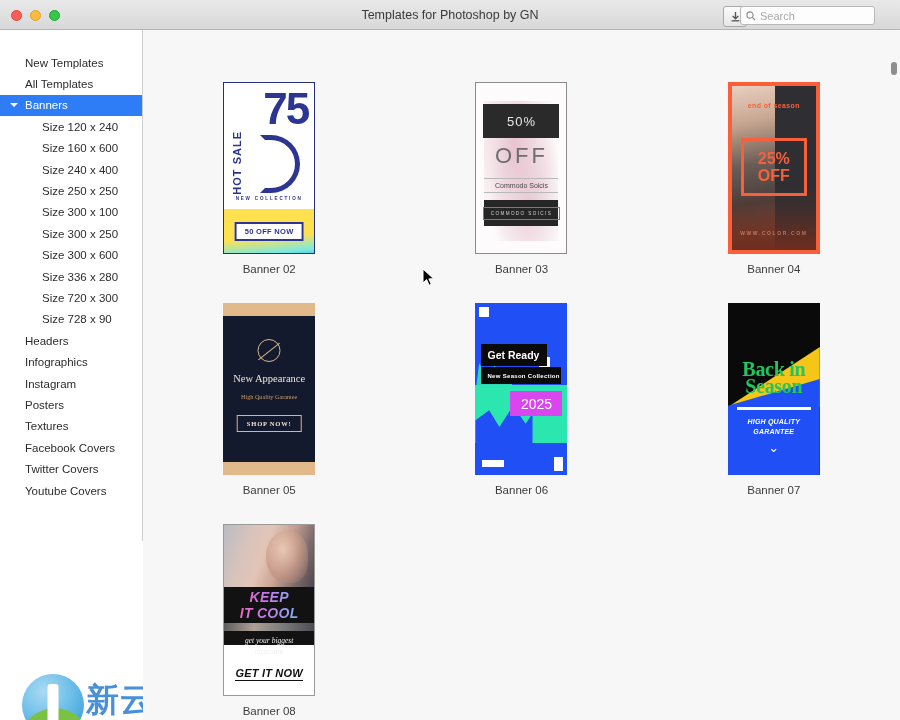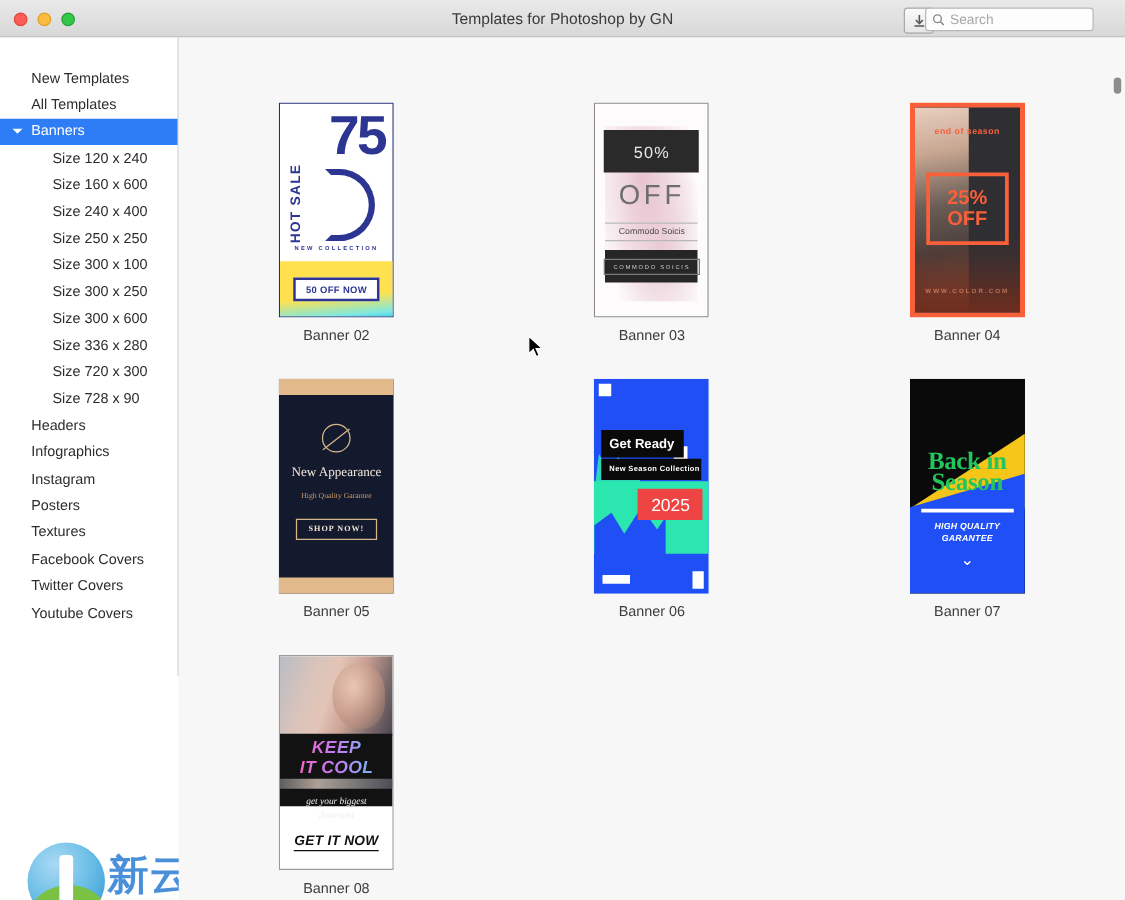--- a/index.html
+++ b/index.html
@@ -365,21 +365,21 @@
   }
   .b06 .blk1 span { color: #fff; font-size: 10.5px; font-weight: bold; }
   .b06 .blk2 {
     position: absolute; left: 6px; top: 64px; right: 6px; height: 17px;
     background: #0a0a0a; display: flex; align-items: center; padding-left: 6px;
     box-sizing: border-box;
   }
   .b06 .blk2 span { color: #fff; font-size: 6px; font-weight: bold; letter-spacing: 0.3px; }
   .b06 .blk3 {
     position: absolute; right: 5px; top: 88px; width: 52px; height: 25px;
-    background: #ef4444; display: flex; align-items: center; justify-content: center;
+    background: #d946ef; display: flex; align-items: center; justify-content: center;
   }
   .b06 .blk3 span { color: #fff; font-size: 14px; }
 
   
   .b07 { background: #0a0a0a; width: 100%; height: 100%; position: relative; overflow: hidden; }
   .b07 .yellow {
     position: absolute; right: 0; top: 44px; width: 100%; height: 60px;
     background: #f5c518;
     clip-path: polygon(100% 0, 100% 100%, 0 100%);
   }

